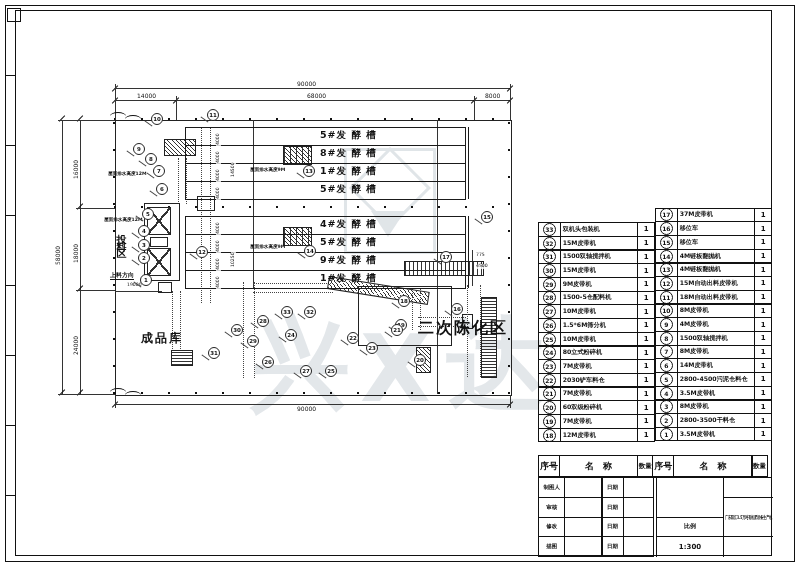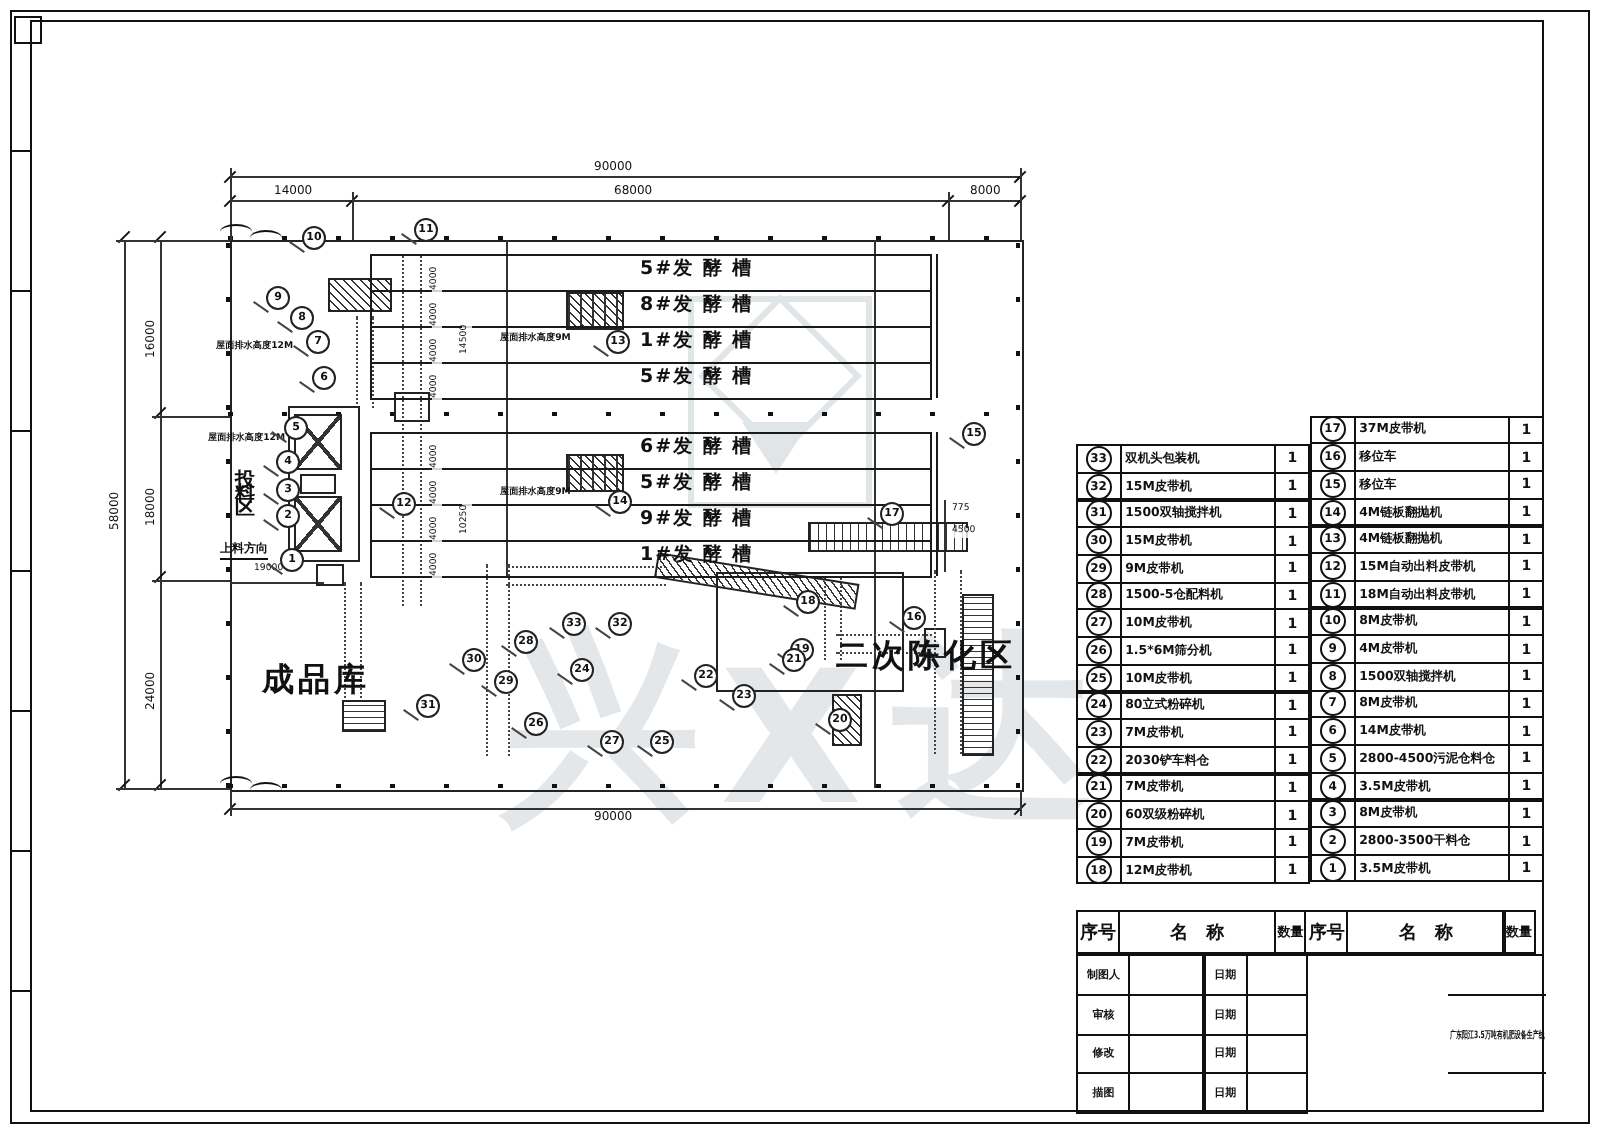--- a/index.html
+++ b/index.html
@@ -198,21 +198,21 @@
     <div class="dotv" style="left:243px;top:282px;width:10px;height:96px"></div>
     <div class="doth" style="left:253px;top:283px;width:80px;height:8px"></div>
     <div class="hatch45" style="left:328px;top:276px;width:100px;height:11px;transform:rotate(9deg);transform-origin:left center"></div>
     <div class="box" style="left:358px;top:286px;width:92px;height:58px"></div>
     <div class="dotv" style="left:467px;top:285px;width:12px;height:92px"></div>
     <div class="ladder" style="left:481px;top:297px;width:14px;height:79px"></div>
     <div class="hatch45" style="left:416px;top:347px;width:13px;height:24px"></div>
 
     <div class="atext vtext" style="left:116px;top:226px;height:62px">投料区</div>
     <div class="atext" style="left:110px;top:272px;font-size:6px;border-bottom:0.8px solid #111;padding-bottom:1px">上料方向</div>
-    <div class="atext" style="left:131px;top:332px;font-size:16px;letter-spacing:2px">成品库</div>
+    <div class="atext" style="left:141px;top:332px;font-size:12px;letter-spacing:2px">成品库</div>
     <div class="atext" style="left:418px;top:320px;font-size:16px;letter-spacing:2px">二次陈化区</div>
 
     <div class="note" style="left:108px;top:172px">屋面排水高度12M</div>
     <div class="note" style="left:104px;top:218px">屋面排水高度12M</div>
     <div class="note" style="left:250px;top:168px">屋面排水高度9M</div>
     <div class="note" style="left:250px;top:245px">屋面排水高度9M</div>
   <div class="wallh" style="left: 185px; top: 127px; width: 281px;"></div>
       <div class="wallh" style="left: 185px; top: 145px; width: 281px;"></div>
       <div class="wallh" style="left: 185px; top: 163px; width: 281px;"></div>
       <div class="wallh" style="left: 185px; top: 181px; width: 281px;"></div>
@@ -225,21 +225,21 @@
       <div class="wallv" style="left: 185px; top: 127px; height: 72px;"></div>
       <div class="wallv" style="left: 465px; top: 127px; height: 72px;"></div>
       <div class="wallv" style="left: 468px; top: 127px; height: 72px;"></div>
       <div class="wallv" style="left: 185px; top: 216px; height: 72px;"></div>
       <div class="wallv" style="left: 465px; top: 216px; height: 72px;"></div>
       <div class="wallv" style="left: 468px; top: 216px; height: 72px;"></div>
       <div class="tanklabel" style="left: 320px; top: 130px;">5#发 酵 槽</div>
       <div class="tanklabel" style="left: 320px; top: 148px;">8#发 酵 槽</div>
       <div class="tanklabel" style="left: 320px; top: 166px;">1#发 酵 槽</div>
       <div class="tanklabel" style="left: 320px; top: 184px;">5#发 酵 槽</div>
-      <div class="tanklabel" style="left: 320px; top: 219px;">6#发 酵 槽</div>
+      <div class="tanklabel" style="left: 320px; top: 219px;">4#发 酵 槽</div>
       <div class="tanklabel" style="left: 320px; top: 237px;">5#发 酵 槽</div>
       <div class="tanklabel" style="left: 320px; top: 255px;">9#发 酵 槽</div>
       <div class="tanklabel" style="left: 320px; top: 273px;">1#发 酵 槽</div>
       <div class="dimt rot small" style="left: 216px; top: 146px;">4000</div>
       <div class="dimt rot small" style="left: 216px; top: 164px;">4000</div>
       <div class="dimt rot small" style="left: 216px; top: 182px;">4000</div>
       <div class="dimt rot small" style="left: 216px; top: 200px;">4000</div>
       <div class="dimt rot small" style="left: 216px; top: 235px;">4000</div>
       <div class="dimt rot small" style="left: 216px; top: 253px;">4000</div>
       <div class="dimt rot small" style="left: 216px; top: 271px;">4000</div>
@@ -543,20 +543,25 @@
           <div class="tbc tbd">日期</div>
           <div class="tbc tbb"></div>
         </div>
         <div class="tbrow">
           <div class="tbc tbl">描图</div>
           <div class="tbc tbn"></div>
           <div class="tbc tbd">日期</div>
           <div class="tbc tbb"></div>
         </div>
       </div>
+    <div class="tbmid">
+      <div class="tbm1"></div>
+      <div class="tbm2">比例</div>
+      <div class="tbm3">1:300</div>
+    </div>
     <div class="tbright">
       <div class="tbr1"></div>
       <div class="tbr2">
         <span>广东阳江3.5万吨有机肥设备生产线</span>
       </div>
       <div class="tbr3"></div>
     </div>
   </div>
 
 </div>

